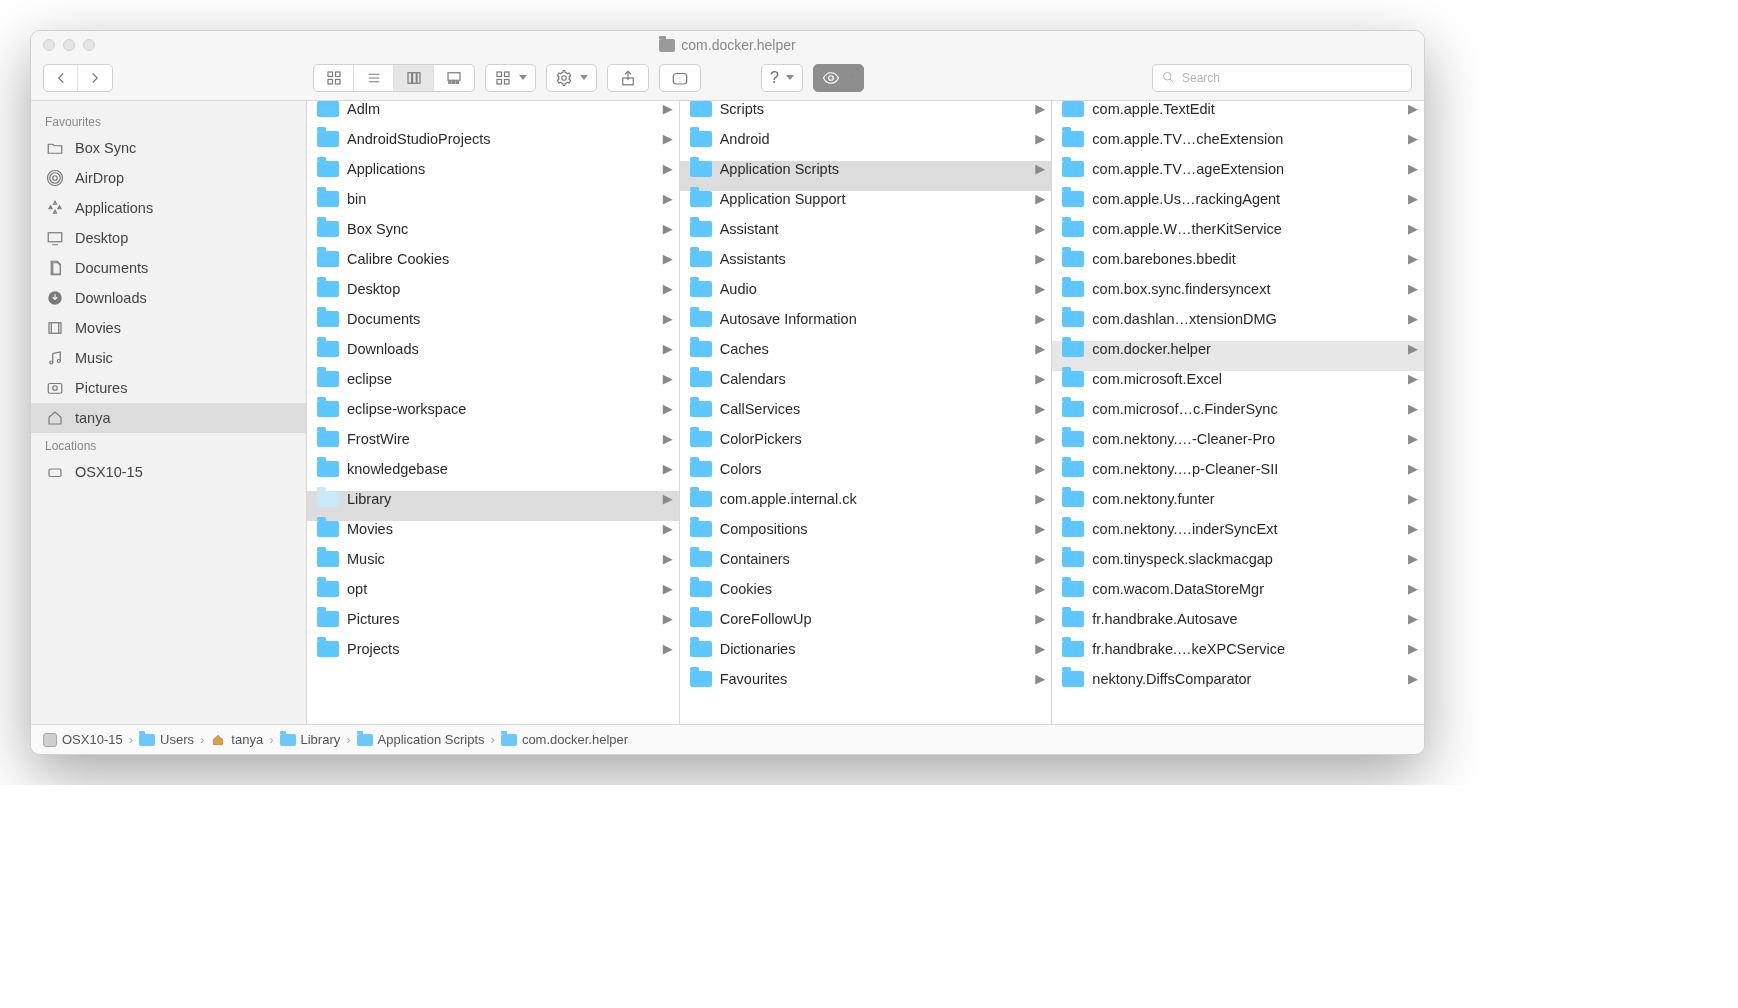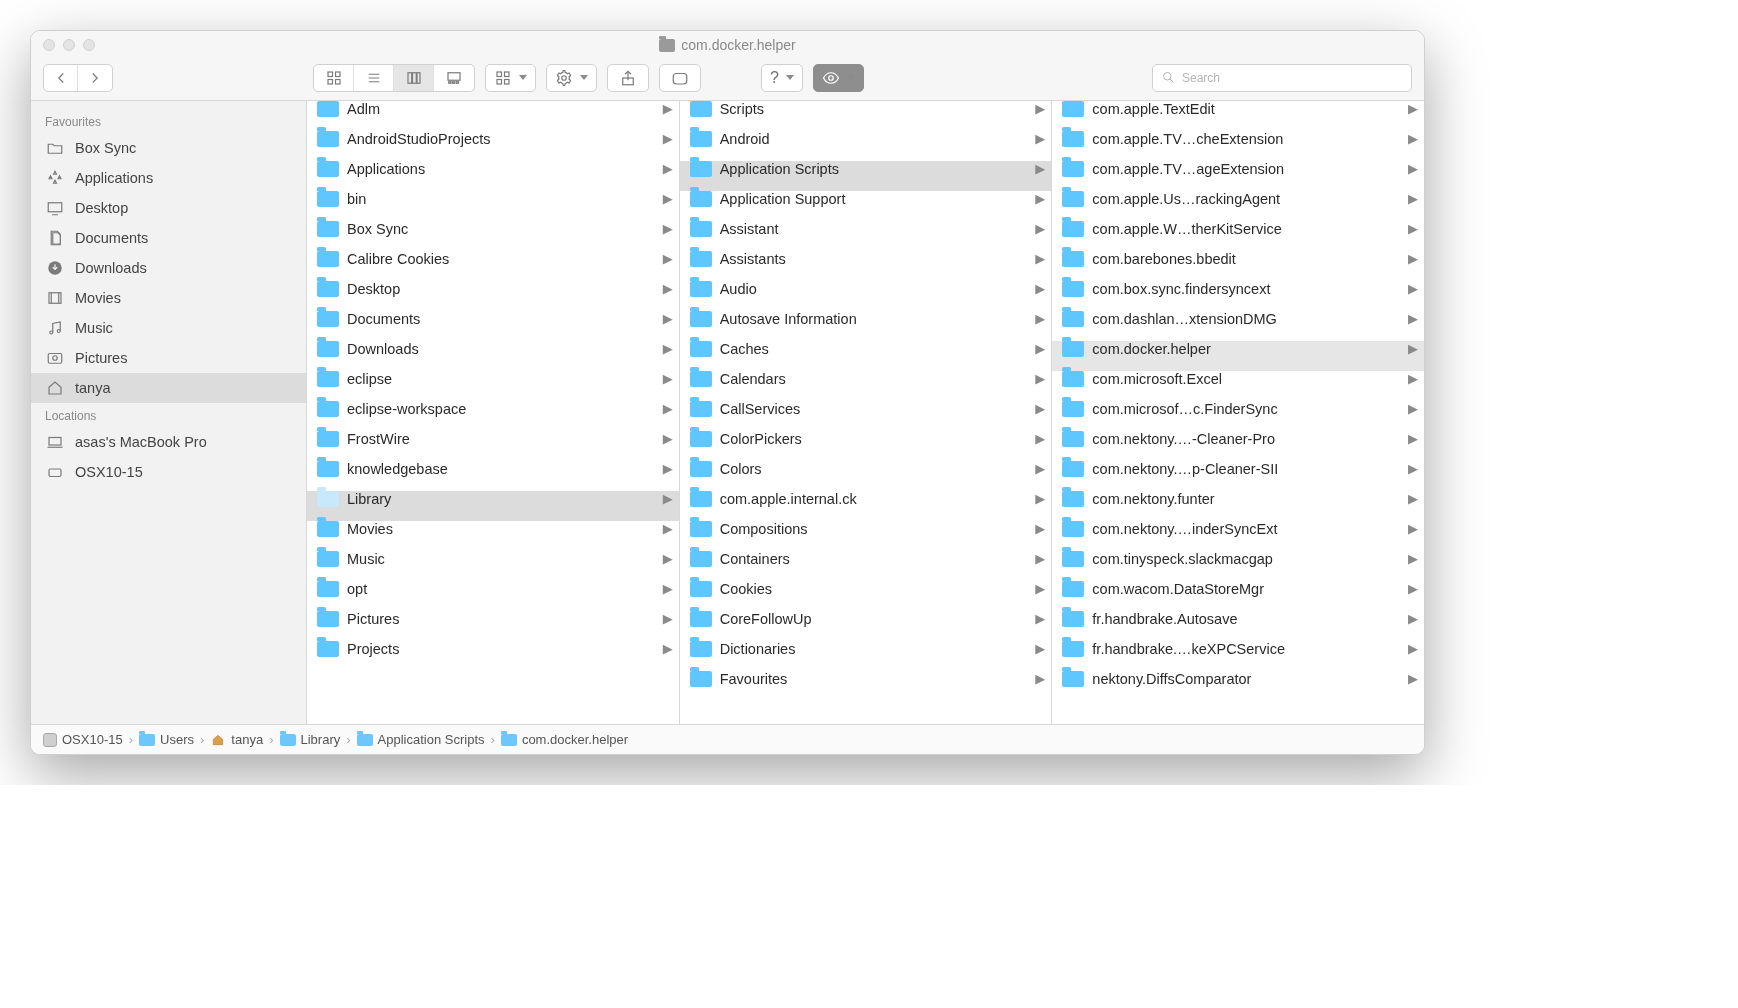--- a/index.html
+++ b/index.html
@@ -371,20 +371,30 @@
           <span class="sb-icon">
             <svg width="18" height="18" fill="none" stroke="#7a7a7a" stroke-width="1.6" viewBox="0 0 24 24">
               <path d="M3 7h6l2 2h10v10H3z"></path>
             </svg>
           </span>
           <span>Box Sync</span>
         </div>
         <div class="sb-item">
           <span class="sb-icon">
             <svg width="18" height="18" fill="none" stroke="#7a7a7a" stroke-width="1.6" viewBox="0 0 24 24">
+              <circle cx="12" cy="12" r="3"></circle>
+              <circle cx="12" cy="12" r="7"></circle>
+              <circle cx="12" cy="12" r="10"></circle>
+            </svg>
+          </span>
+          <span>AirDrop</span>
+        </div>
+        <div class="sb-item">
+          <span class="sb-icon">
+            <svg width="18" height="18" fill="none" stroke="#7a7a7a" stroke-width="1.6" viewBox="0 0 24 24">
               <path d="M12 3l2 4h-4zM6 9l2 4H4zM18 9l2 4h-4zM12 15l2 4h-4z"></path>
             </svg>
           </span>
           <span>Applications</span>
         </div>
         <div class="sb-item">
           <span class="sb-icon">
             <svg width="18" height="18" fill="none" stroke="#7a7a7a" stroke-width="1.6" viewBox="0 0 24 24">
               <rect x="3" y="5" width="18" height="12"></rect>
               <line x1="8" y1="21" x2="16" y2="21"></line>
@@ -441,29 +451,20 @@
         </div>
         <div class="sb-item selected">
           <span class="sb-icon">
             <svg width="18" height="18" fill="none" stroke="#7a7a7a" stroke-width="1.6" viewBox="0 0 24 24">
               <path d="M4 11l8-7 8 7v9H4z"></path>
             </svg>
           </span>
           <span>tanya</span>
         </div>
         <div class="sb-heading">Locations</div>
-        <div class="sb-item">
-          <span class="sb-icon">
-            <svg width="18" height="18" fill="none" stroke="#7a7a7a" stroke-width="1.6" viewBox="0 0 24 24">
-              <rect x="4" y="6" width="16" height="10"></rect>
-              <line x1="2" y1="19" x2="22" y2="19"></line>
-            </svg>
-          </span>
-          <span>asas's MacBook Pro</span>
-        </div>
         <div class="sb-item">
           <span class="sb-icon">
             <svg width="18" height="18" fill="none" stroke="#7a7a7a" stroke-width="1.6" viewBox="0 0 24 24">
               <rect x="4" y="8" width="16" height="10" rx="2"></rect>
             </svg>
           </span>
           <span>OSX10-15</span>
         </div>
       </div>
 

